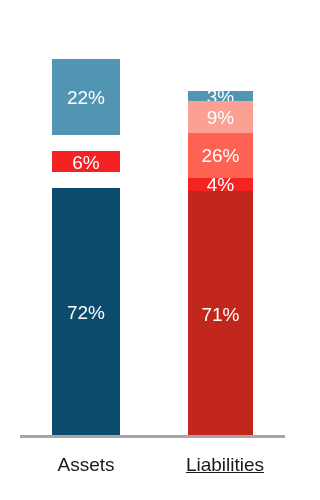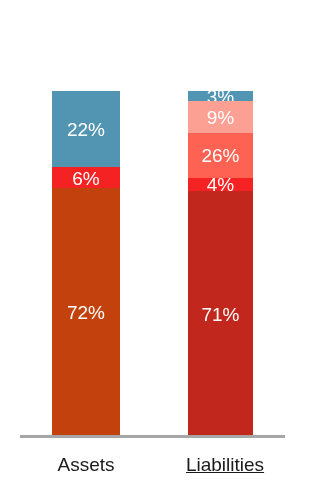--- a/index.html
+++ b/index.html
@@ -39,20 +39,21 @@
     bottom: 0;
     display: flex;
     flex-direction: column;
     justify-content: flex-end;
   }
 
   .bar-group.assets {
     left: 52px;
     width: 68px;
     height: 346px;
+    gap: 16px;
   }
 
   .bar-group.liabilities {
     left: 188px;
     width: 65px;
     height: 346px;
   }
 
   .segment {
     position: relative;
@@ -130,21 +131,21 @@
 
   <div class="plot-area">
 
     <div class="bar-group assets">
       <div class="segment" style="flex: 0 0 22%; height: 22%; background: rgb(82, 149, 179);">
         <span class="segment-label">22%</span>
       </div>
       <div class="segment tiny" style="flex: 0 0 6%; height: 6%; background: rgb(244, 34, 34);">
         <span class="segment-label">6%</span>
       </div>
-      <div class="segment" style="flex: 0 0 72%; height: 72%; background: #c2410c;">
+      <div class="segment" style="flex: 0 0 72%; height: 72%; background: #0c4a6e;">
         <span class="segment-label">72%</span>
       </div>
     </div>
 
     <div class="bar-group liabilities">
       <div class="segment tiny" style="flex: 0 0 3%; height: 3%; background: rgb(82, 149, 179);">
         <span class="segment-label">3%</span>
       </div>
       <div class="segment tiny" style="flex: 0 0 9%; height: 9%; background: rgb(252, 160, 148);">
         <span class="segment-label">9%</span>

